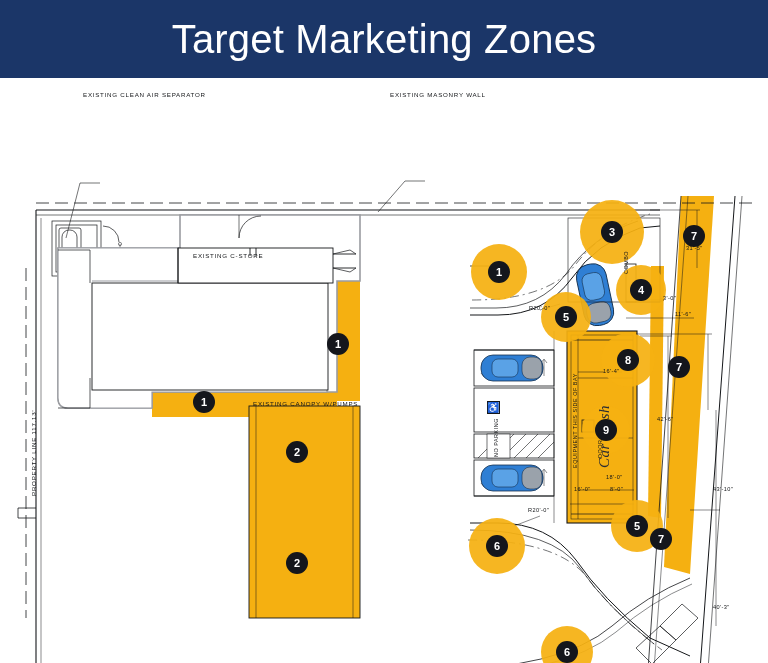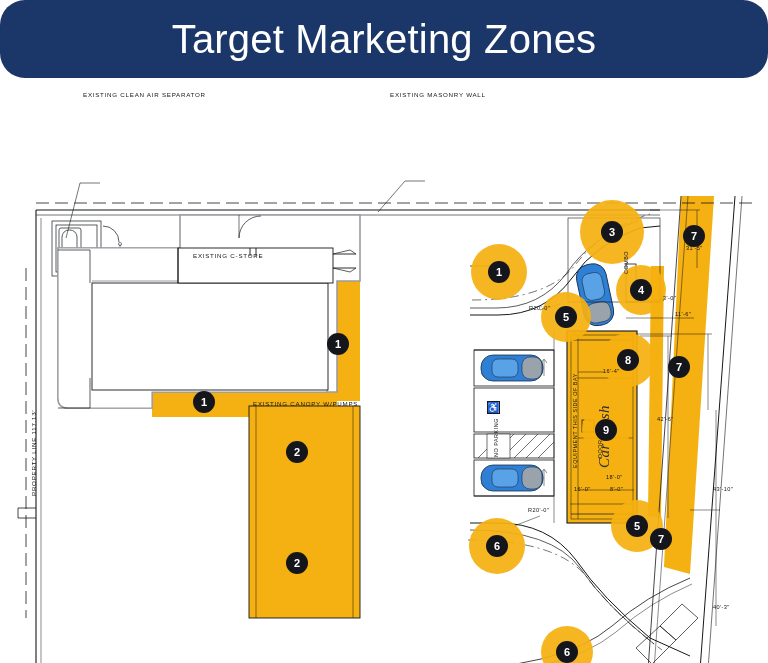--- a/index.html
+++ b/index.html
@@ -13,21 +13,20 @@
     width: 768px; height: 663px;
     overflow: hidden;
     background: #ffffff;
   }
 
   
   #banner {
     position: absolute; left: 0; top: 0;
     width: 768px; height: 78px;
     background: #1b3668;
-    border-radius: 25px;
   }
   #banner-title {
     position: absolute; left: 0; top: 0;
     width: 768px; height: 78px;
     display: flex; align-items: center; justify-content: center;
     color: #ffffff;
     font-size: 40px;
     font-weight: 400;
     letter-spacing: 0.2px;
     font-family: "Liberation Sans", sans-serif;

